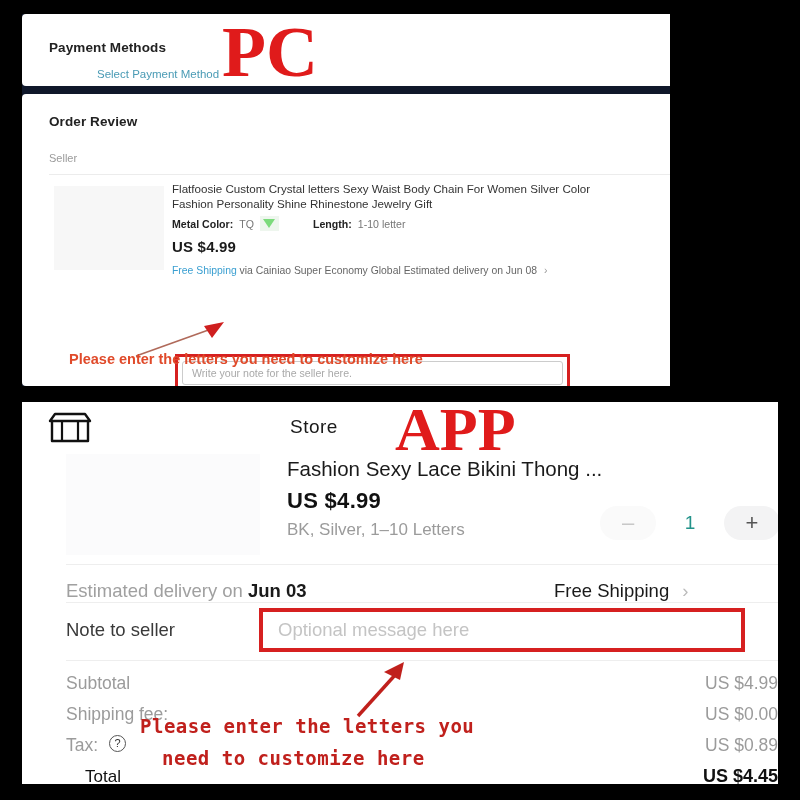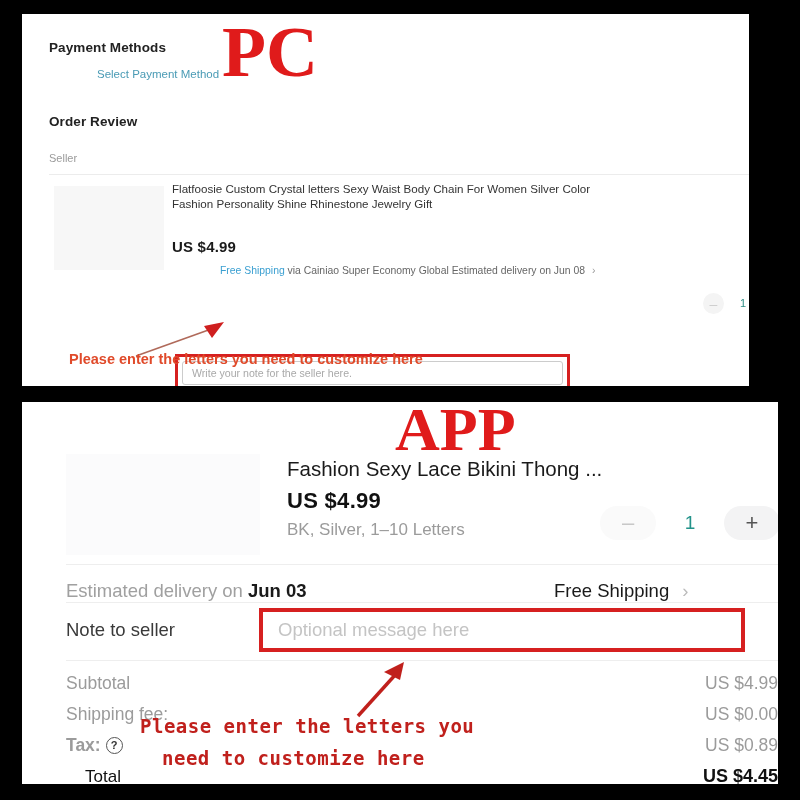--- a/index.html
+++ b/index.html
@@ -7,22 +7,22 @@
     width: 800px; height: 800px;
     background: #000;
     font-family: "Liberation Sans", sans-serif;
     overflow: hidden;
   }
   #root { position: relative; width: 800px; height: 800px; background:#000; }
 
   
   .pc-panel {
     position: absolute;
-    left: 22px; top: 14px; width: 727px; height: 372px;
-    background: #ffffff;
+    left: 22px; top: 14px; width: 648px; height: 372px;
+    background: #0f172a;
     overflow: hidden;
   }
   .card { background:#fff; }
   .pc-payment-card {
     position:absolute; left:0; top:0; width:756px; height:72px;
     background:#fff; border-radius:4px;
   }
   .pc-payment-title {
     position:absolute; left:27px; top:26px;
     font-size:13.5px; font-weight:bold; color:#222; letter-spacing:.1px;
@@ -70,21 +70,21 @@
     width:0;height:0;border-left:6.5px solid transparent;border-right:6.5px solid transparent;
     border-top:9px solid #7ddb7d;
   }
   .pc-gap { display:inline-block; width:22px; }
   .pc-price {
     position:absolute; left:150px; top:144px;
     font-size:15px; font-weight:bold; color:#1a1a1a; letter-spacing:.2px;
   }
   .pc-ship {
     position:absolute; left:150px; top:171px;
-    font-size:10.4px; color:#666; white-space:nowrap;margin-left:48px;
+    font-size:10.4px; color:#666; white-space:nowrap;
   }
   .pc-ship .fs { color:#3a9fd1; }
   .pc-ship .chev { color:#999; margin-left:4px; }
 
   .pc-note-redbox {
     position:absolute; left:153px; top:260px; width:395px; height:37px;
     border:3px solid #d62020;
   }
   .pc-note-input {
     position:absolute; left:160px; top:267px; width:381px; height:24px;
@@ -180,21 +180,21 @@
   }
 
   .app-sum { position:absolute; left:44px; top:266px; width:712px; }
   .app-sum-row{
     display:flex; justify-content:space-between; align-items:center;
     height:31px; font-size:17.5px; color:#9b9b9b;
   }
   .app-sum-row.total{ color:#111;margin-left:19px; }
   .app-sum-row.total .lbl{ font-size:17px; }
   .app-sum-row.total .amt{ font-weight:bold; font-size:18px; }
-  .tax-left{ display:flex; align-items:center; gap:5px;font-weight:bold; }
+  .tax-left{ display:flex; align-items:flex-start; gap:11px; }
   .q-icon{
     display:inline-flex; align-items:center; justify-content:center;
     width:17px;height:17px;border-radius:50%;border:1.4px solid #555;
     font-size:11px;color:#333;line-height:1;
   }
 
   .app-annot {
     position:absolute; left:140px; top:710px; width:600px;
     font-family:"DejaVu Sans Mono", monospace;
     font-size:19px; font-weight:bold; color:#c0201c; line-height:32px;
@@ -227,20 +227,28 @@
 
     <div class="pc-order-card card">
       <div class="pc-order-title">Order Review</div>
       <div class="pc-seller">Seller</div>
       <div class="pc-seller-rule"></div>
 
       <div class="pc-thumb"></div>
 
       <div class="pc-prod-title">Flatfoosie Custom Crystal letters Sexy Waist Body Chain For Women Silver Color Fashion Personality Shine Rhinestone Jewelry Gift</div>
 
+      <div class="pc-attrs">
+        <b>Metal Color:</b>
+        <span class="val">TQ</span>
+        <span class="sku-swatch"></span>
+        <span class="pc-gap"></span>
+        <b>Length:</b>
+        <span class="val">1-10 letter</span>
+      </div>
 
       <div class="pc-price">US $4.99</div>
 
       <div class="pc-ship">
         <span class="fs">Free Shipping</span>
         <span>via Cainiao Super Economy Global</span>
         <span>Estimated delivery on Jun 08</span>
         <span class="chev">›</span>
       </div>
 
@@ -258,20 +266,29 @@
     <svg class="pc-arrow" viewBox="0 0 100 40">
       <line x1="4" y1="36" x2="82" y2="8" stroke="#b06a5a" stroke-width="1.6"></line>
       <polygon points="92,2 72,6 80,18" fill="#cf1f1f"></polygon>
     </svg>
 
     <div class="pc-annot">Please enter the letters you need to customize here</div>
   </div>
 
   <div class="app-panel">
 
+    <div class="app-store-row">
+      <svg class="store-icon" viewBox="0 0 48 32">
+        <path d="M4 9 L9 2 L39 2 L44 9 Z" fill="none" stroke="#111" stroke-width="2.4" stroke-linejoin="round"></path>
+        <path d="M6 9 L6 29 L42 29 L42 9" fill="none" stroke="#111" stroke-width="2.4" stroke-linejoin="round"></path>
+        <line x1="16" y1="9" x2="16" y2="29" stroke="#111" stroke-width="2.2"></line>
+        <line x1="32" y1="9" x2="32" y2="29" stroke="#111" stroke-width="2.2"></line>
+      </svg>
+      <div class="app-store-label">Store</div>
+    </div>
 
     <div class="app-thumb"></div>
 
     <div class="app-prod-title">Fashion Sexy Lace Bikini Thong ...</div>
     <div class="app-price">US $4.99</div>
     <div class="app-variant">BK, Silver, 1–10 Letters</div>
 
     <div class="app-stepper">
       <div class="app-step-circle app-step-minus">–</div>
       <div class="app-step-qty">1</div>

